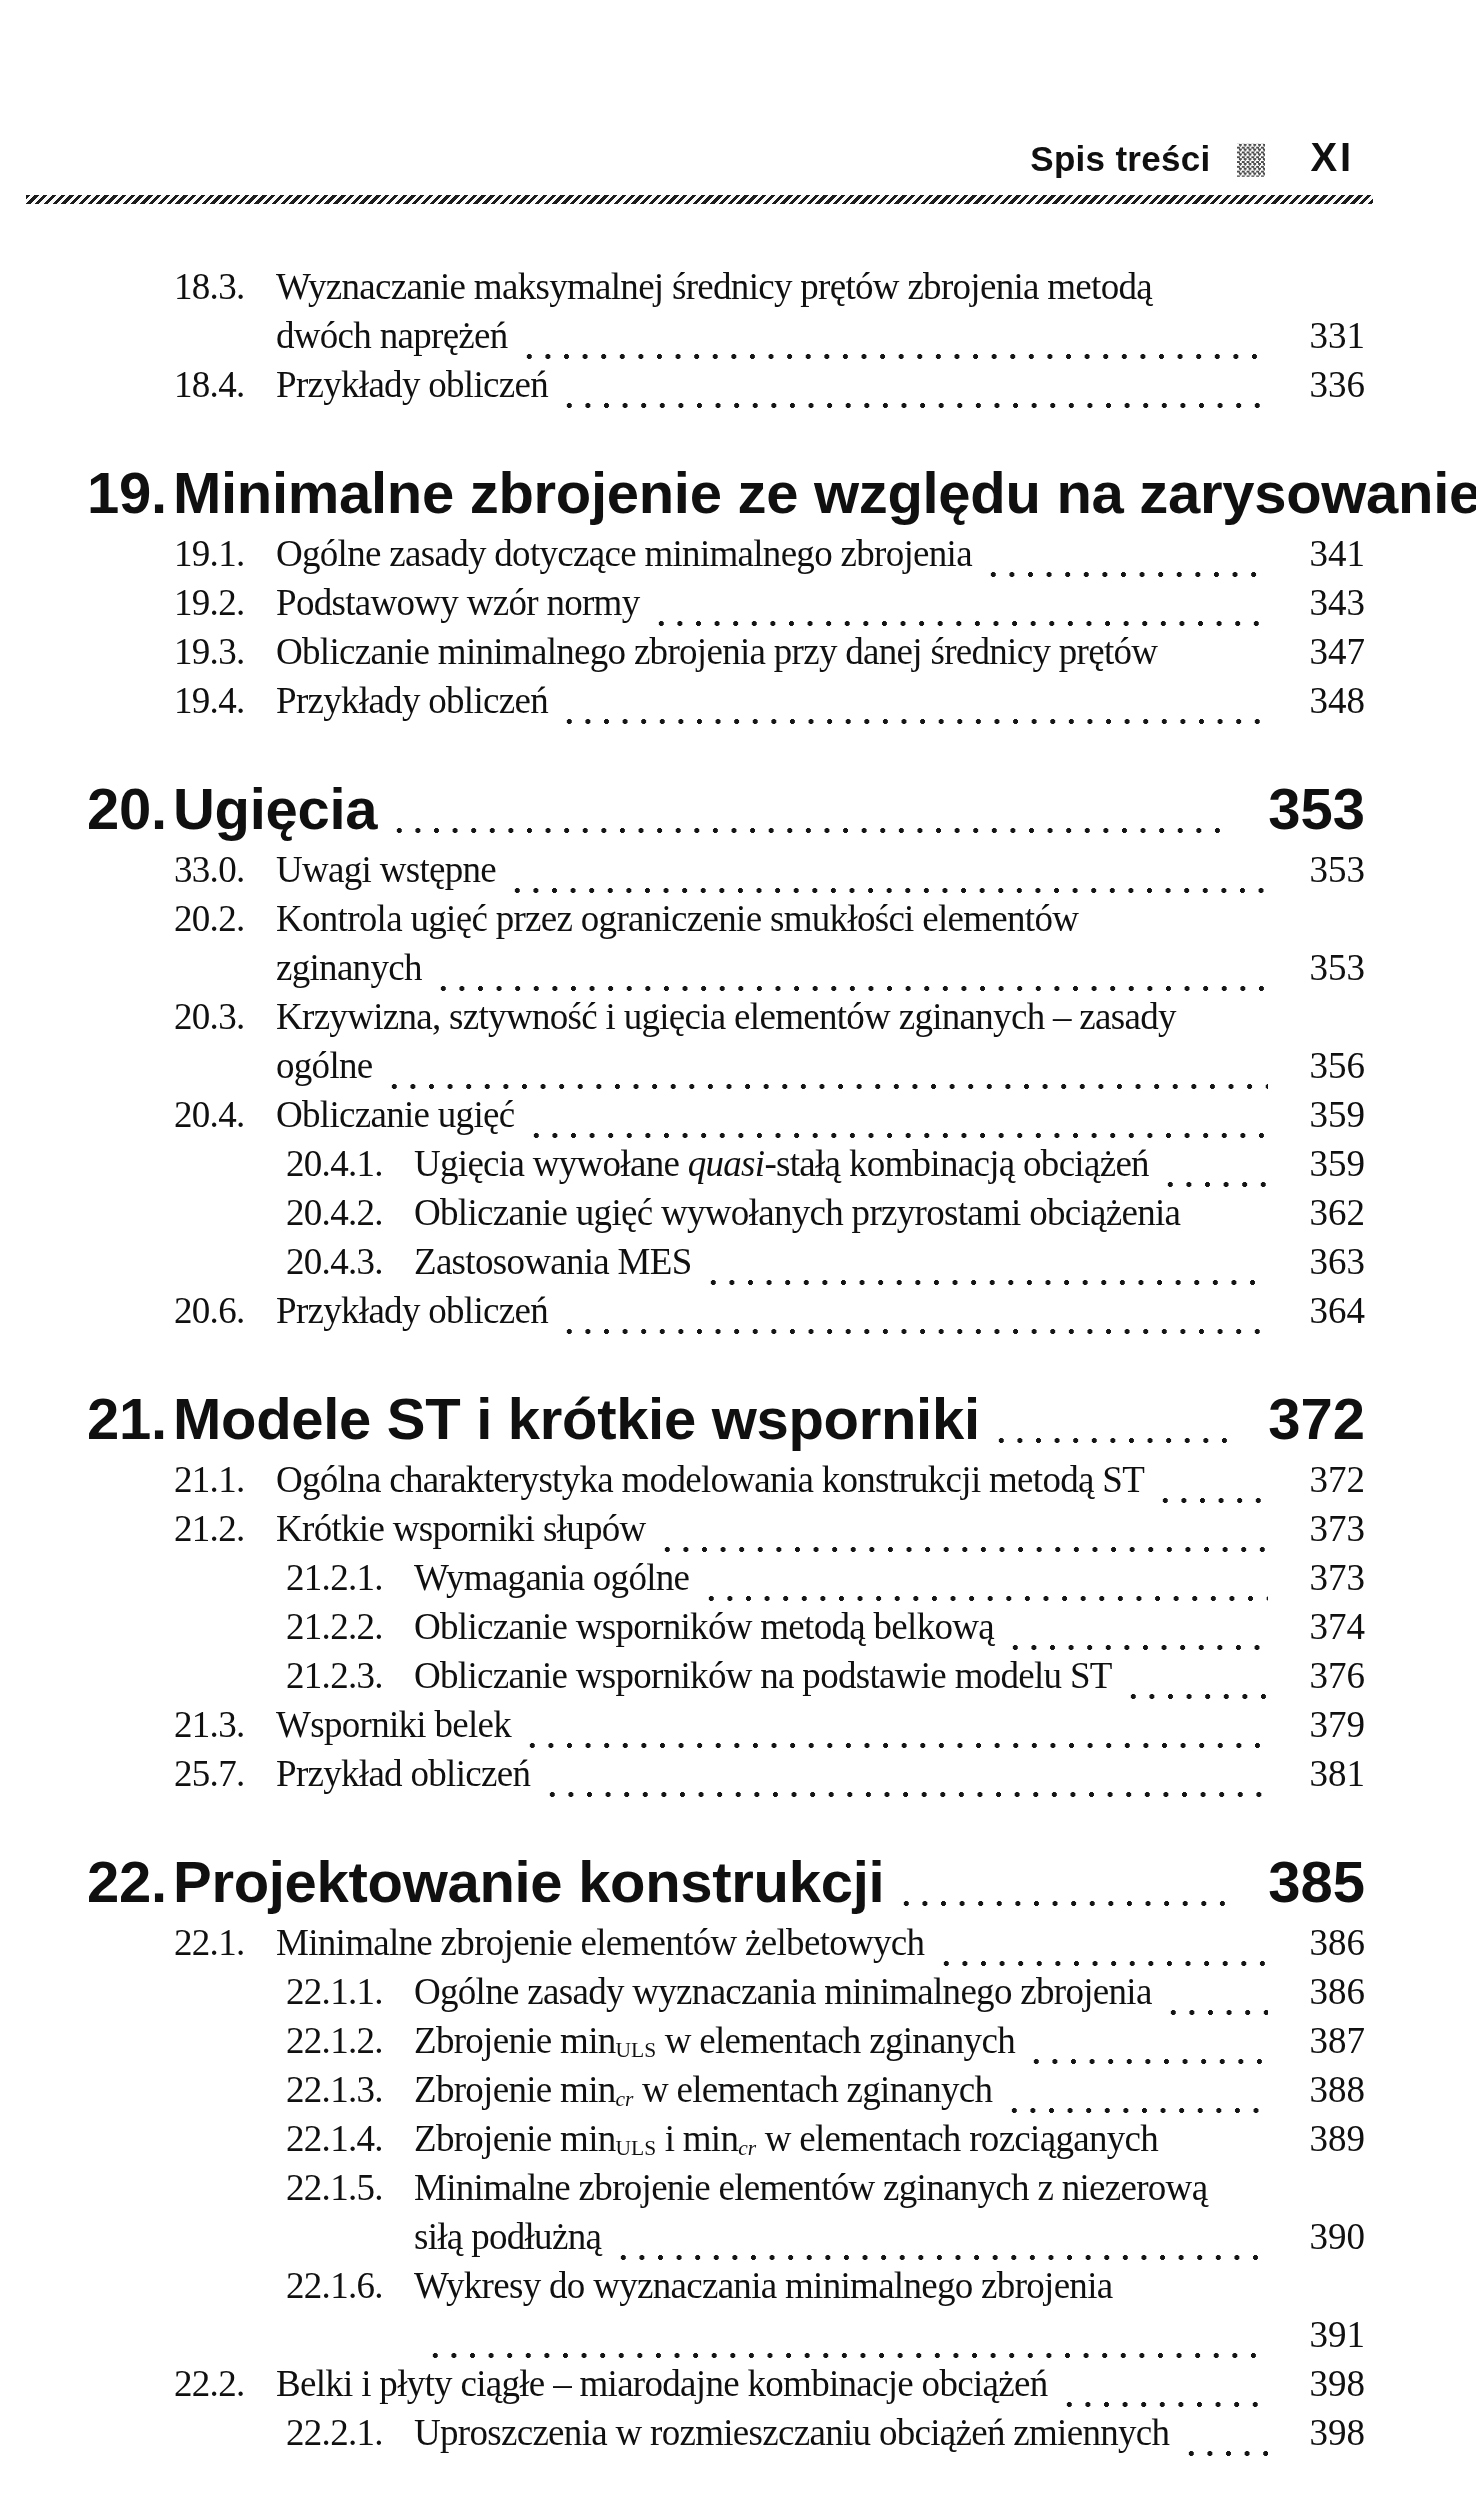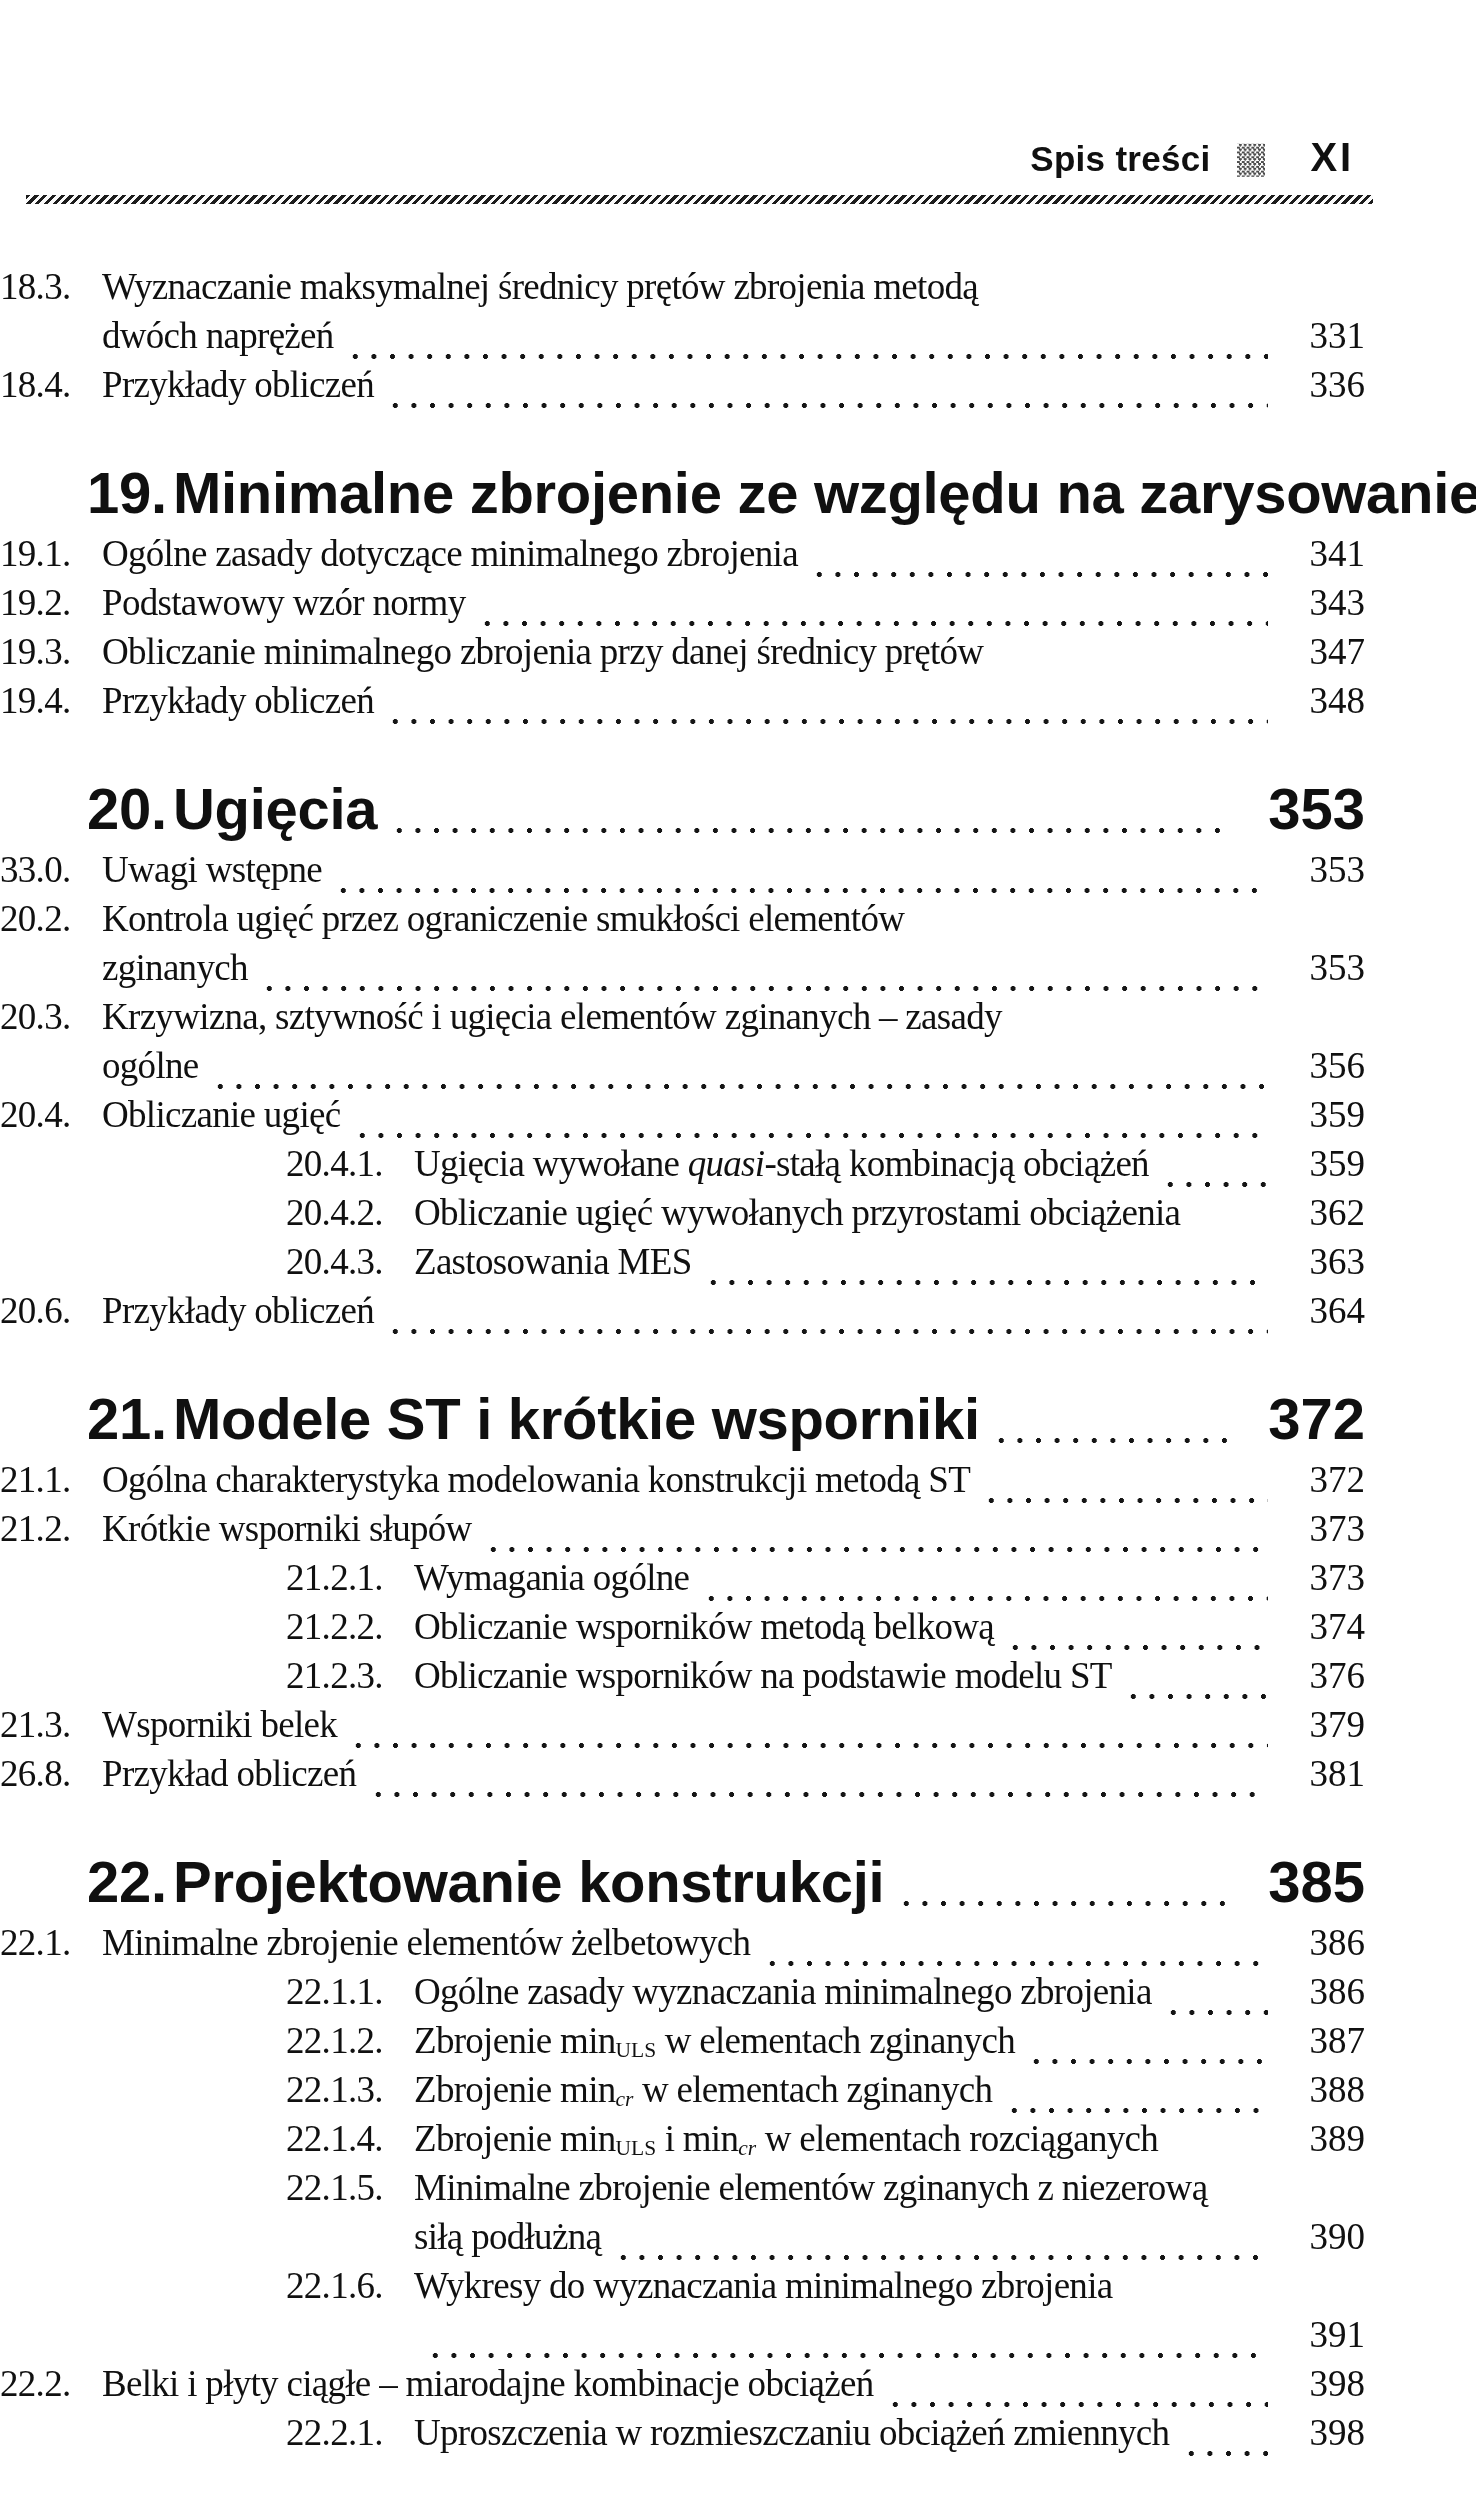--- a/index.html
+++ b/index.html
@@ -30,21 +30,21 @@
   .rule{
     position:absolute;top:195px;left:26px;width:1347px;height:9px;
     background:repeating-linear-gradient(135deg,#1c1c1c 0 3.1px,#fafafa 3.1px 6.2px);
   }
 
   
   .toc{position:absolute;top:262px;left:0;right:0;padding-right:112px;}
   .row{display:flex;font-size:37px;line-height:49px;letter-spacing:-0.7px;}
   .row .num{flex:0 0 auto;}
   .lvl1{padding-left:69px;} .lvl1 .num{width:86px;}
-  .lvl2{} .lvl2 .num{width:102px;}
+  .lvl2{padding-left:174px;} .lvl2 .num{width:102px;}
   .lvl3{padding-left:286px;} .lvl3 .num{width:128px;}
   .chapter{
     font-family:"Liberation Sans","DejaVu Sans",sans-serif;
     font-weight:bold;font-size:58px;line-height:51px;letter-spacing:-0.3px;
     margin:58px 0 11px 18px;
   }
   .content{flex:1 1 auto;min-width:0;}
   .line{display:flex;align-items:flex-end;}
   .text{white-space:nowrap;}
   .leader{
@@ -304,21 +304,21 @@
         <span class="num">21.3.</span>
         <div class="content">
           <div class="line">
             <span class="text"><span>Wsporniki belek</span></span>
             <span class="leader dots"></span>
             <span class="page-num">379</span>
           </div>
         </div>
       </div>
       <div class="row lvl2">
-        <span class="num">26.8.</span>
+        <span class="num">25.7.</span>
         <div class="content">
           <div class="line">
             <span class="text"><span>Przykład obliczeń</span></span>
             <span class="leader dots"></span>
             <span class="page-num">381</span>
           </div>
         </div>
       </div>
       <div class="row lvl1 chapter">
         <span class="num">22.</span>

